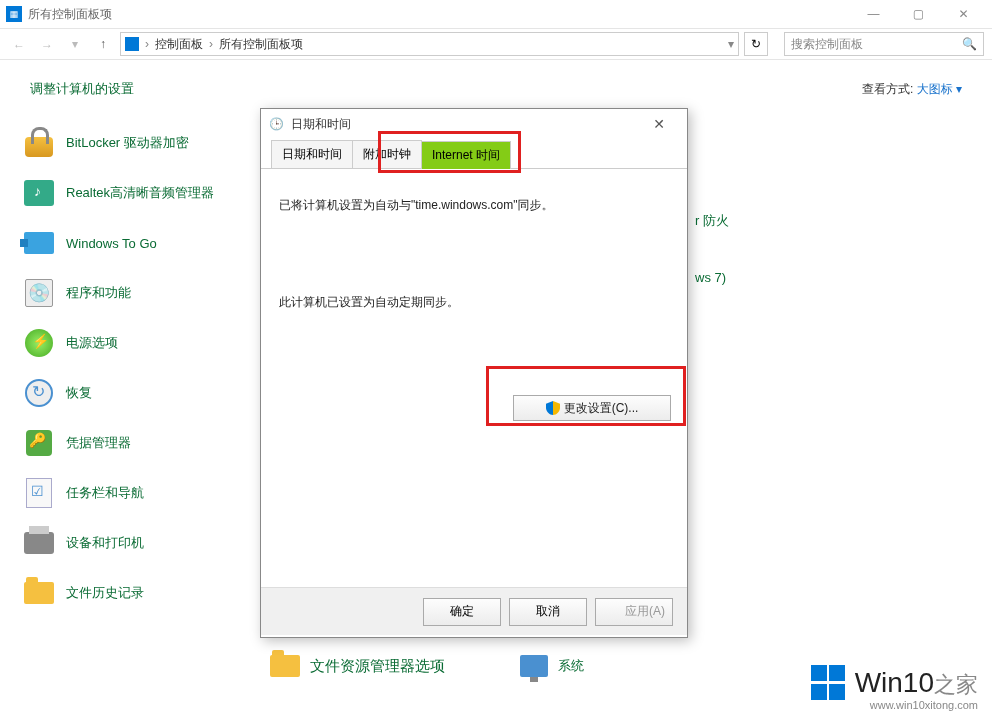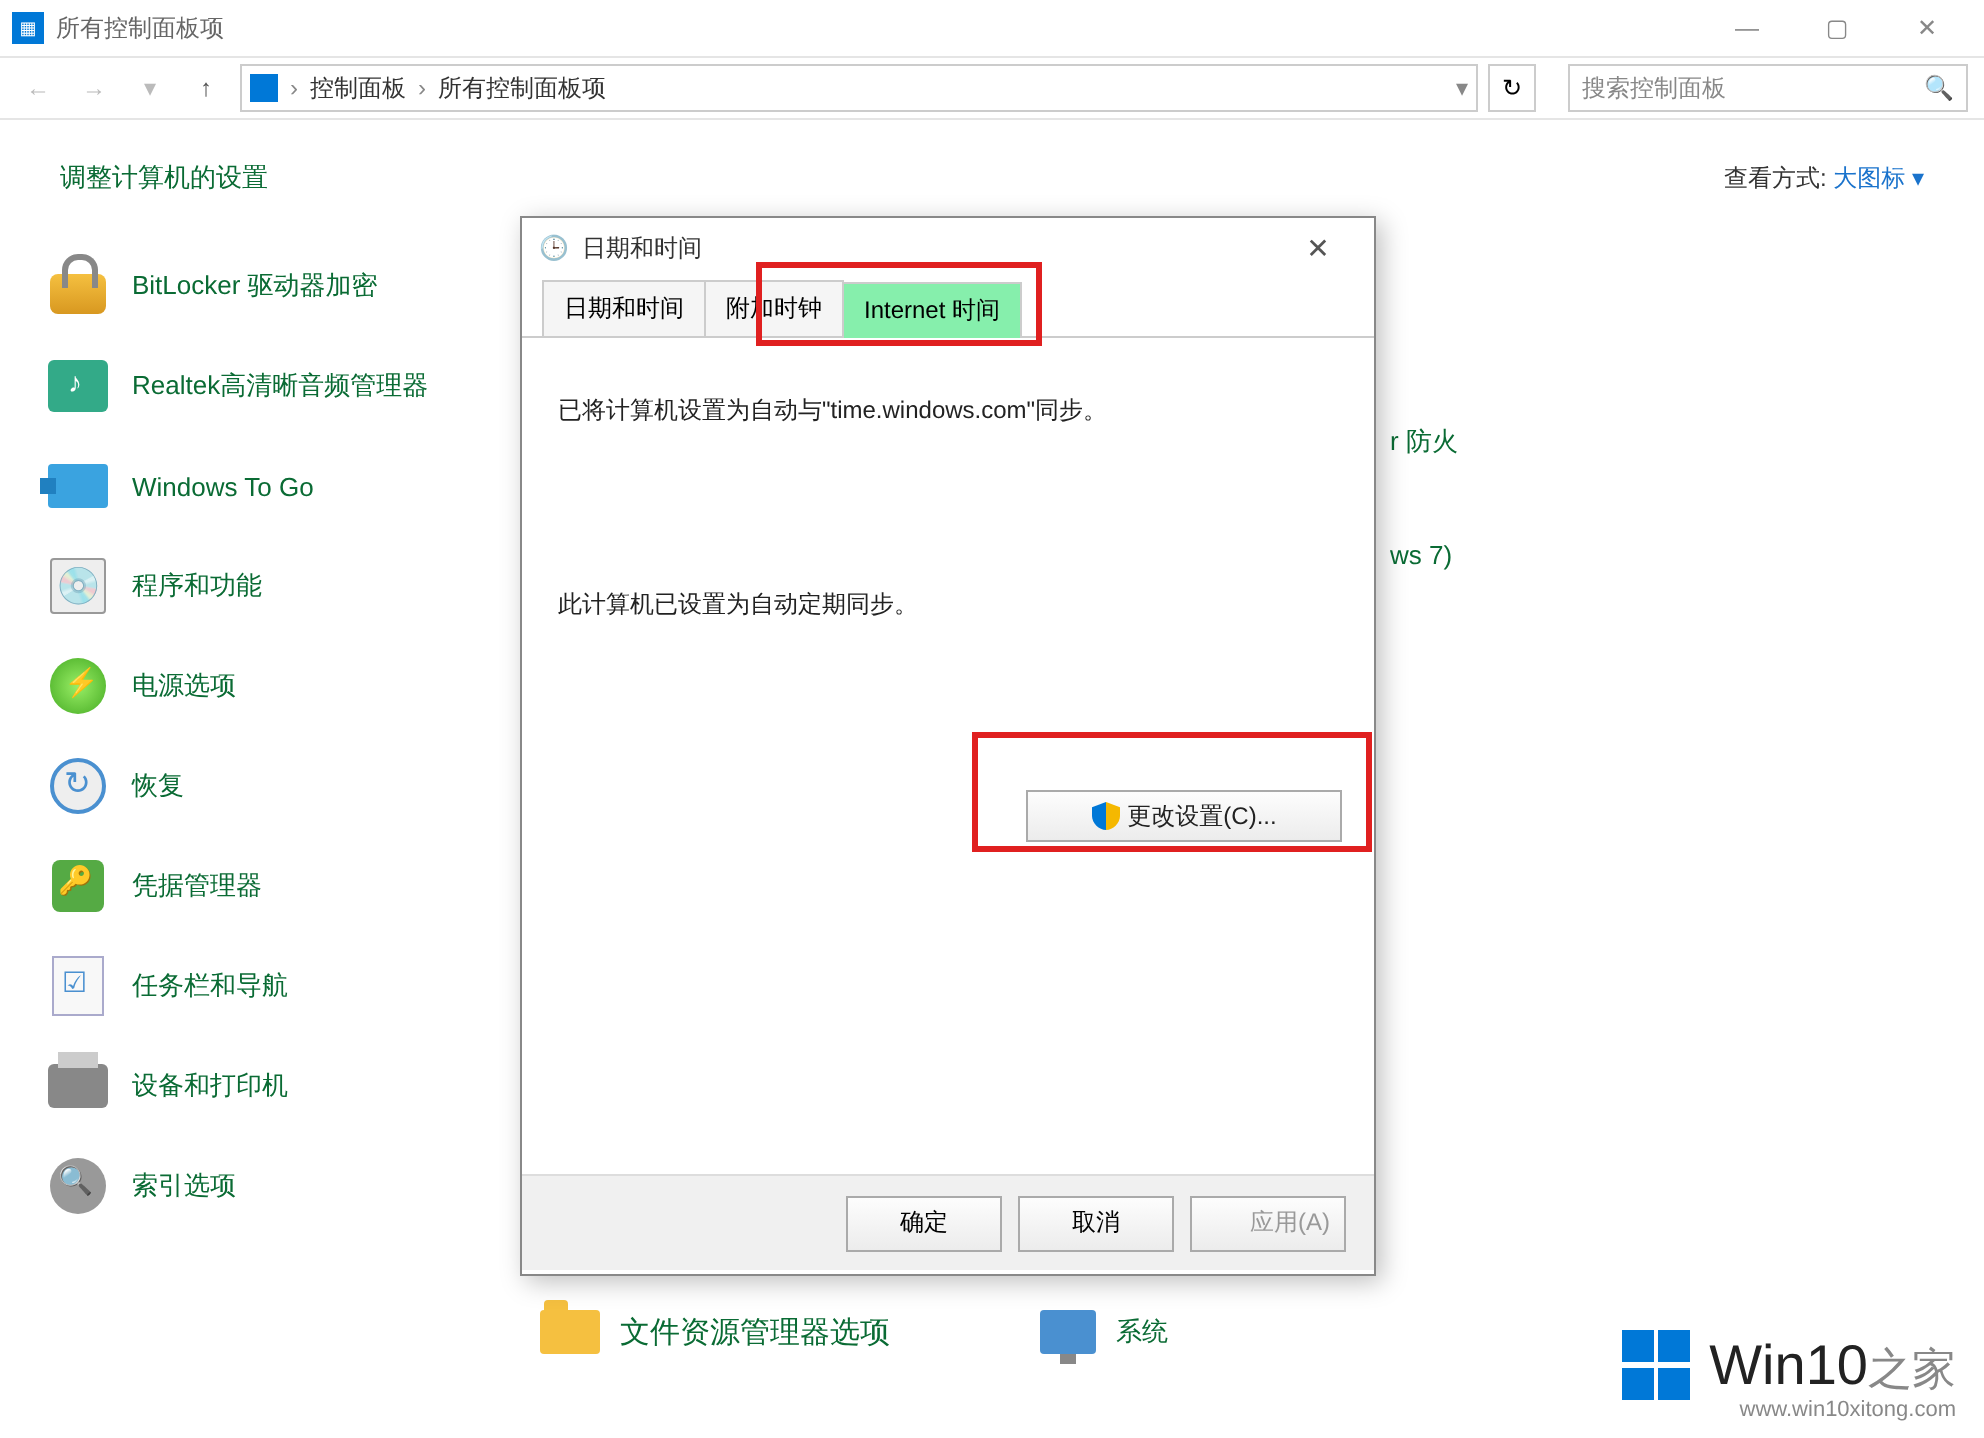--- a/index.html
+++ b/index.html
@@ -58,21 +58,21 @@
 .ic-sys { width:28px; height:22px; background:#4a90d0; border-radius:2px; position:relative;}
 .ic-sys:after{content:""; position:absolute; bottom:-5px; left:10px; width:8px; height:5px; background:#888;}
 
 
 .dialog { position: absolute; left: 260px; top: 108px; width: 428px; height: 530px; background: #fff; border: 1px solid #888; box-shadow: 3px 3px 12px rgba(0,0,0,0.25); }
 .dlgtitle { height: 30px; display: flex; align-items: center; padding: 0 8px; font-size: 12px; color: #333; }
 .dlgtitle .dico { width:16px; height:16px; margin-right:6px; display:flex; align-items:center; justify-content:center; }
 .dlgtitle .dclose { margin-left: auto; width: 40px; height: 28px; display: flex; align-items: center; justify-content: center; color: #555; font-size: 14px;}
 .tabstrip { height: 30px; display: flex; align-items: flex-end; padding: 0 10px; border-bottom: 1px solid #ccc; position: relative; }
 .tab { padding: 5px 10px; border: 1px solid #ccc; border-bottom: none; background: #f5f5f5; margin-right: -1px; font-size: 12px; position: relative; }
-.tab.active { background: #86efac; top: 1px; }
+.tab.active { background: #84cc16; top: 1px; }
 .redbox1 { position: absolute; border: 3px solid #e02020; pointer-events: none; }
 .dlgbody { padding: 20px 18px; font-size: 12px; color: #222; height: 418px; position: relative; }
 .dlgbody p { margin: 8px 0; }
 .changebtn { position: absolute; left: 252px; top: 226px; width: 158px; height: 26px; border: 1px solid #aaa; background: linear-gradient(#fdfdfd,#ececec); display: flex; align-items: center; justify-content: center; gap: 4px; font-size: 12px; }
 .shield { width: 14px; height: 14px; display: inline-block; }
 .dlgfoot { height: 48px; border-top: 1px solid #ddd; background: #f0f0f0; display: flex; align-items: center; justify-content: flex-end; gap: 8px; padding: 0 14px; }
 .dlgfoot button { width: 78px; height: 28px; border: 1px solid #aaa; background: linear-gradient(#fdfdfd,#ececec); font-size: 12px; }
 .dlgfoot button.disabled { color: #999; padding-left: 28px; }
 
 
@@ -175,26 +175,20 @@
       <span class="ilabel">任务栏和导航</span>
     </div>
   <div class="item">
       <div class="iicon">
         <div class="ic-print"></div>
       </div>
       <span class="ilabel">设备和打印机</span>
     </div>
   <div class="item">
       <div class="iicon">
-        <div class="ic-index"></div>
-      </div>
-      <span class="ilabel">索引选项</span>
-    </div>
-  <div class="item">
-      <div class="iicon">
         <div class="ic-folder"></div>
       </div>
       <span class="ilabel">文件历史记录</span>
     </div>
 </div>
 
 <div style="position:absolute; left:695px; top:212px; color:#0a6b34; font-size:13px;"><span>r 防火</span></div>
 <div style="position:absolute; left:695px; top:270px; color:#0a6b34; font-size:13px;"><span>ws 7)</span></div>
 
 <div style="position:absolute; left:270px; top:655px; display:flex; gap:10px; align-items:center;">

